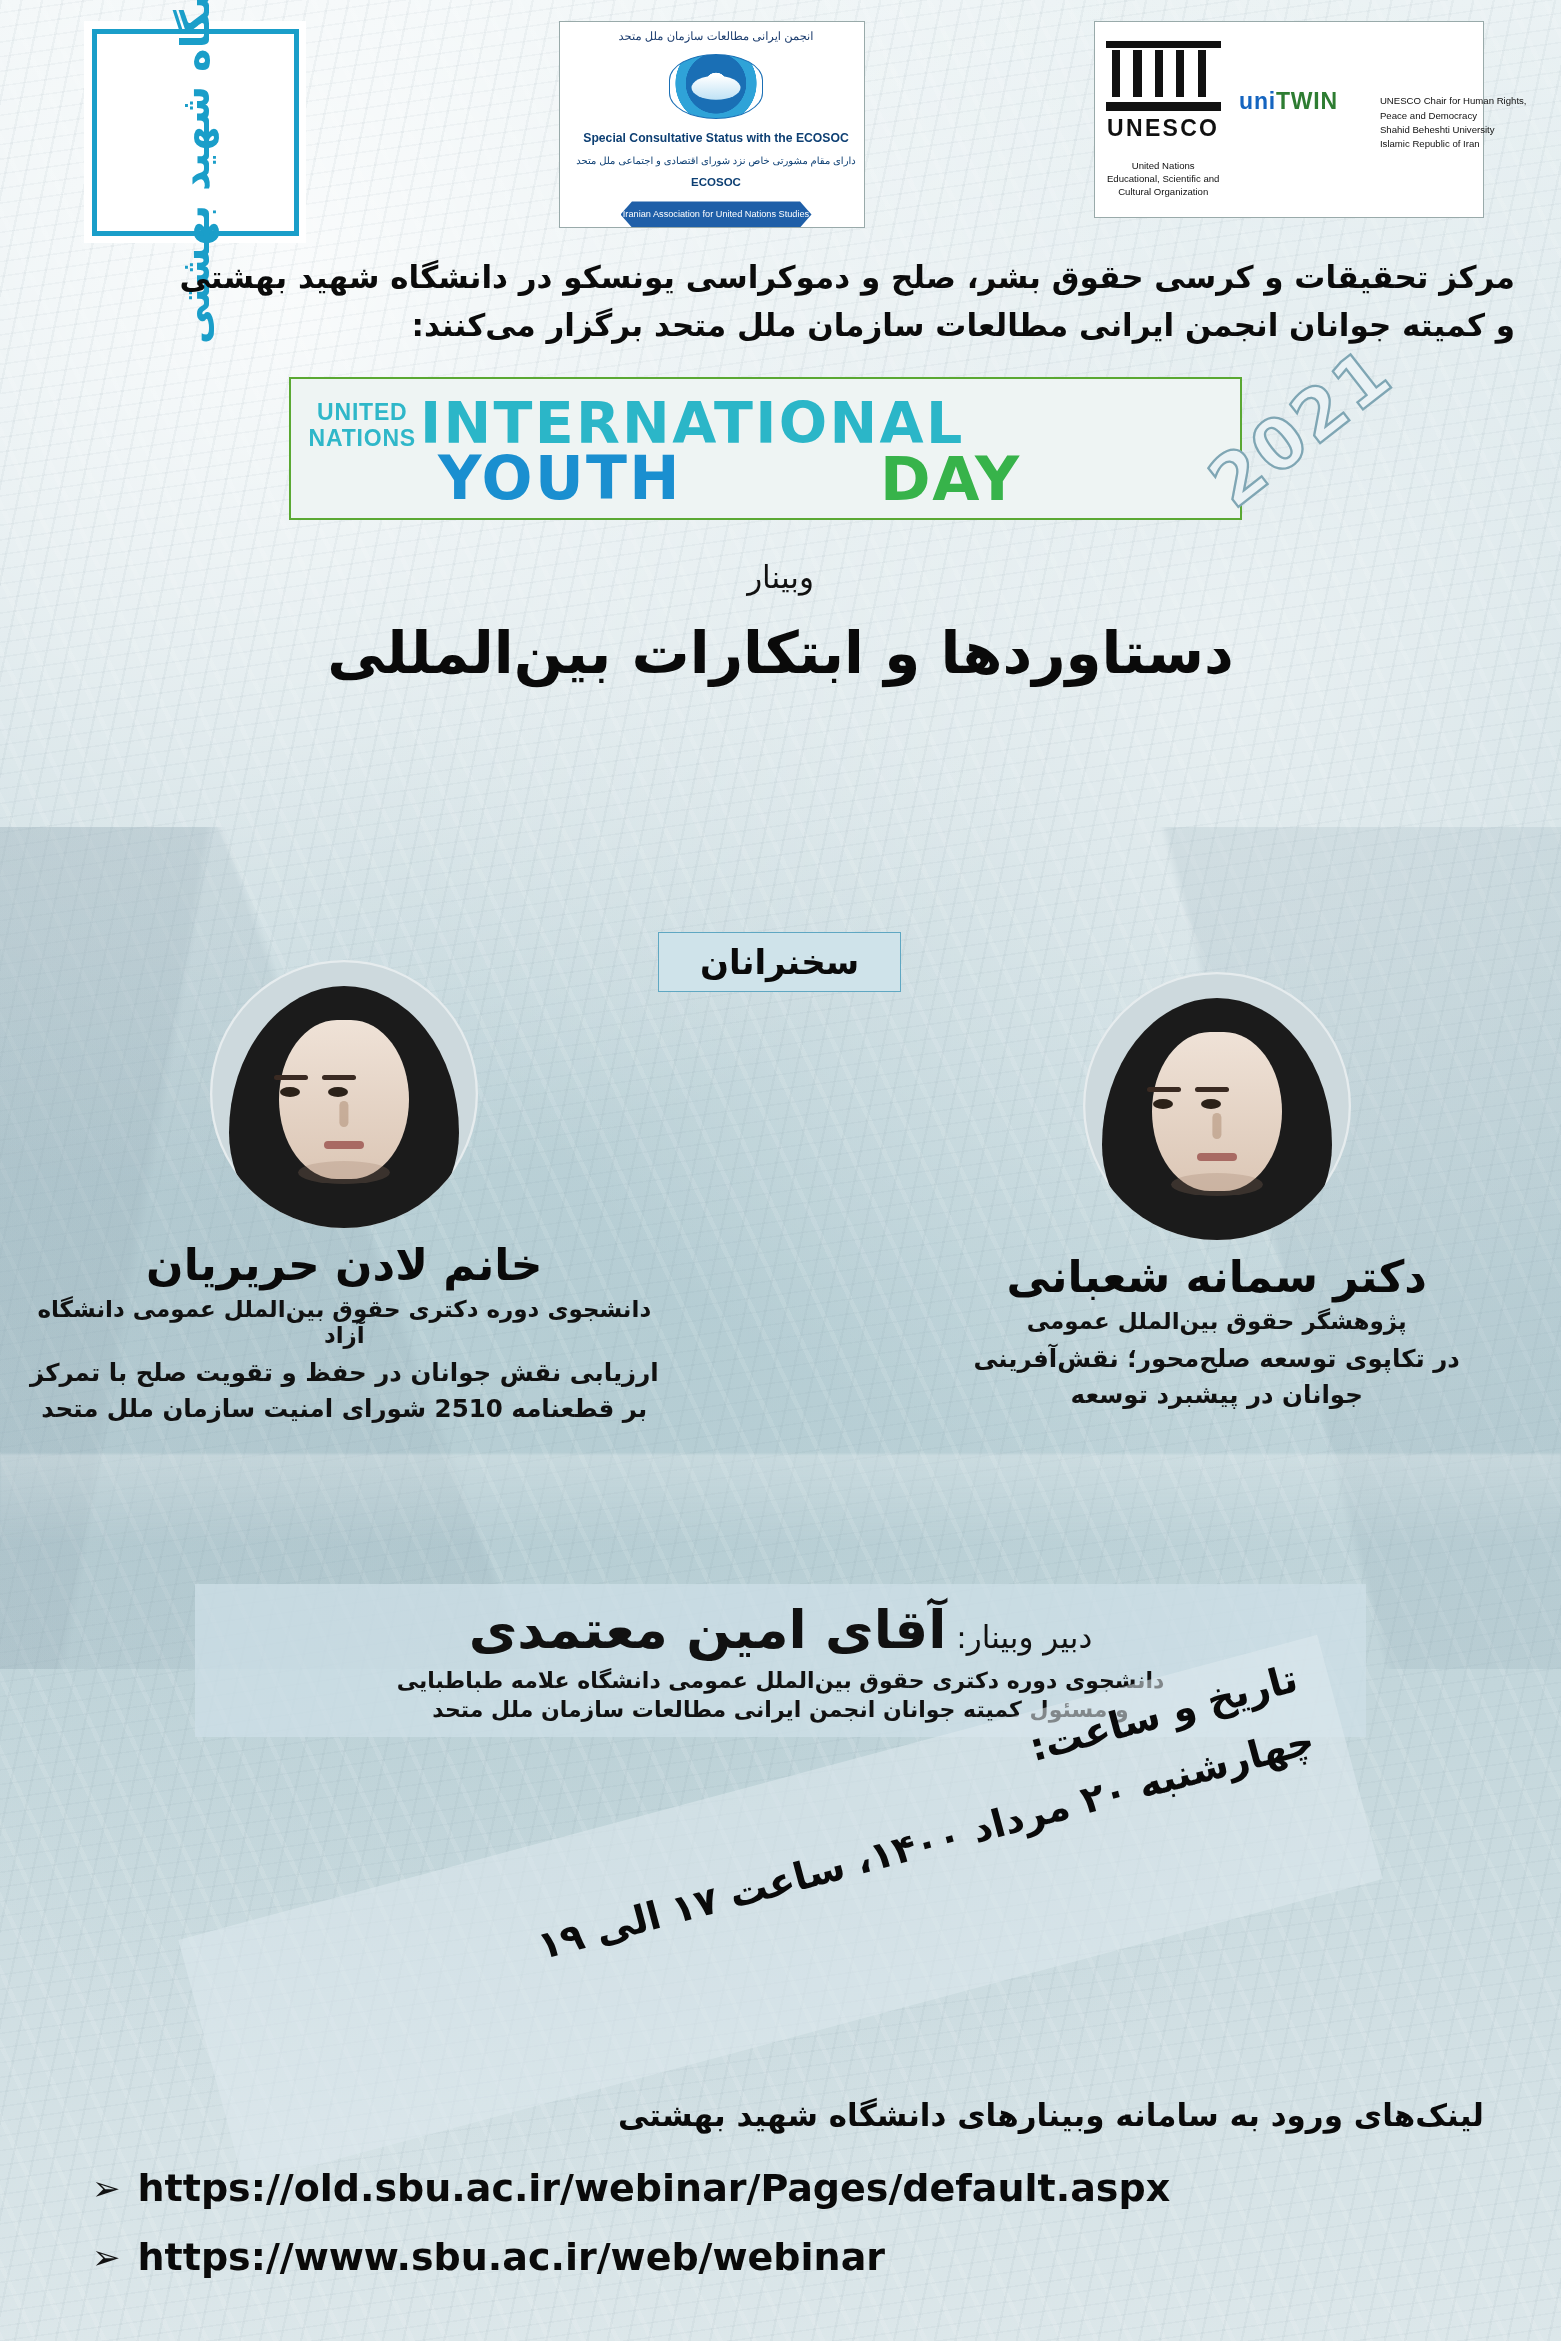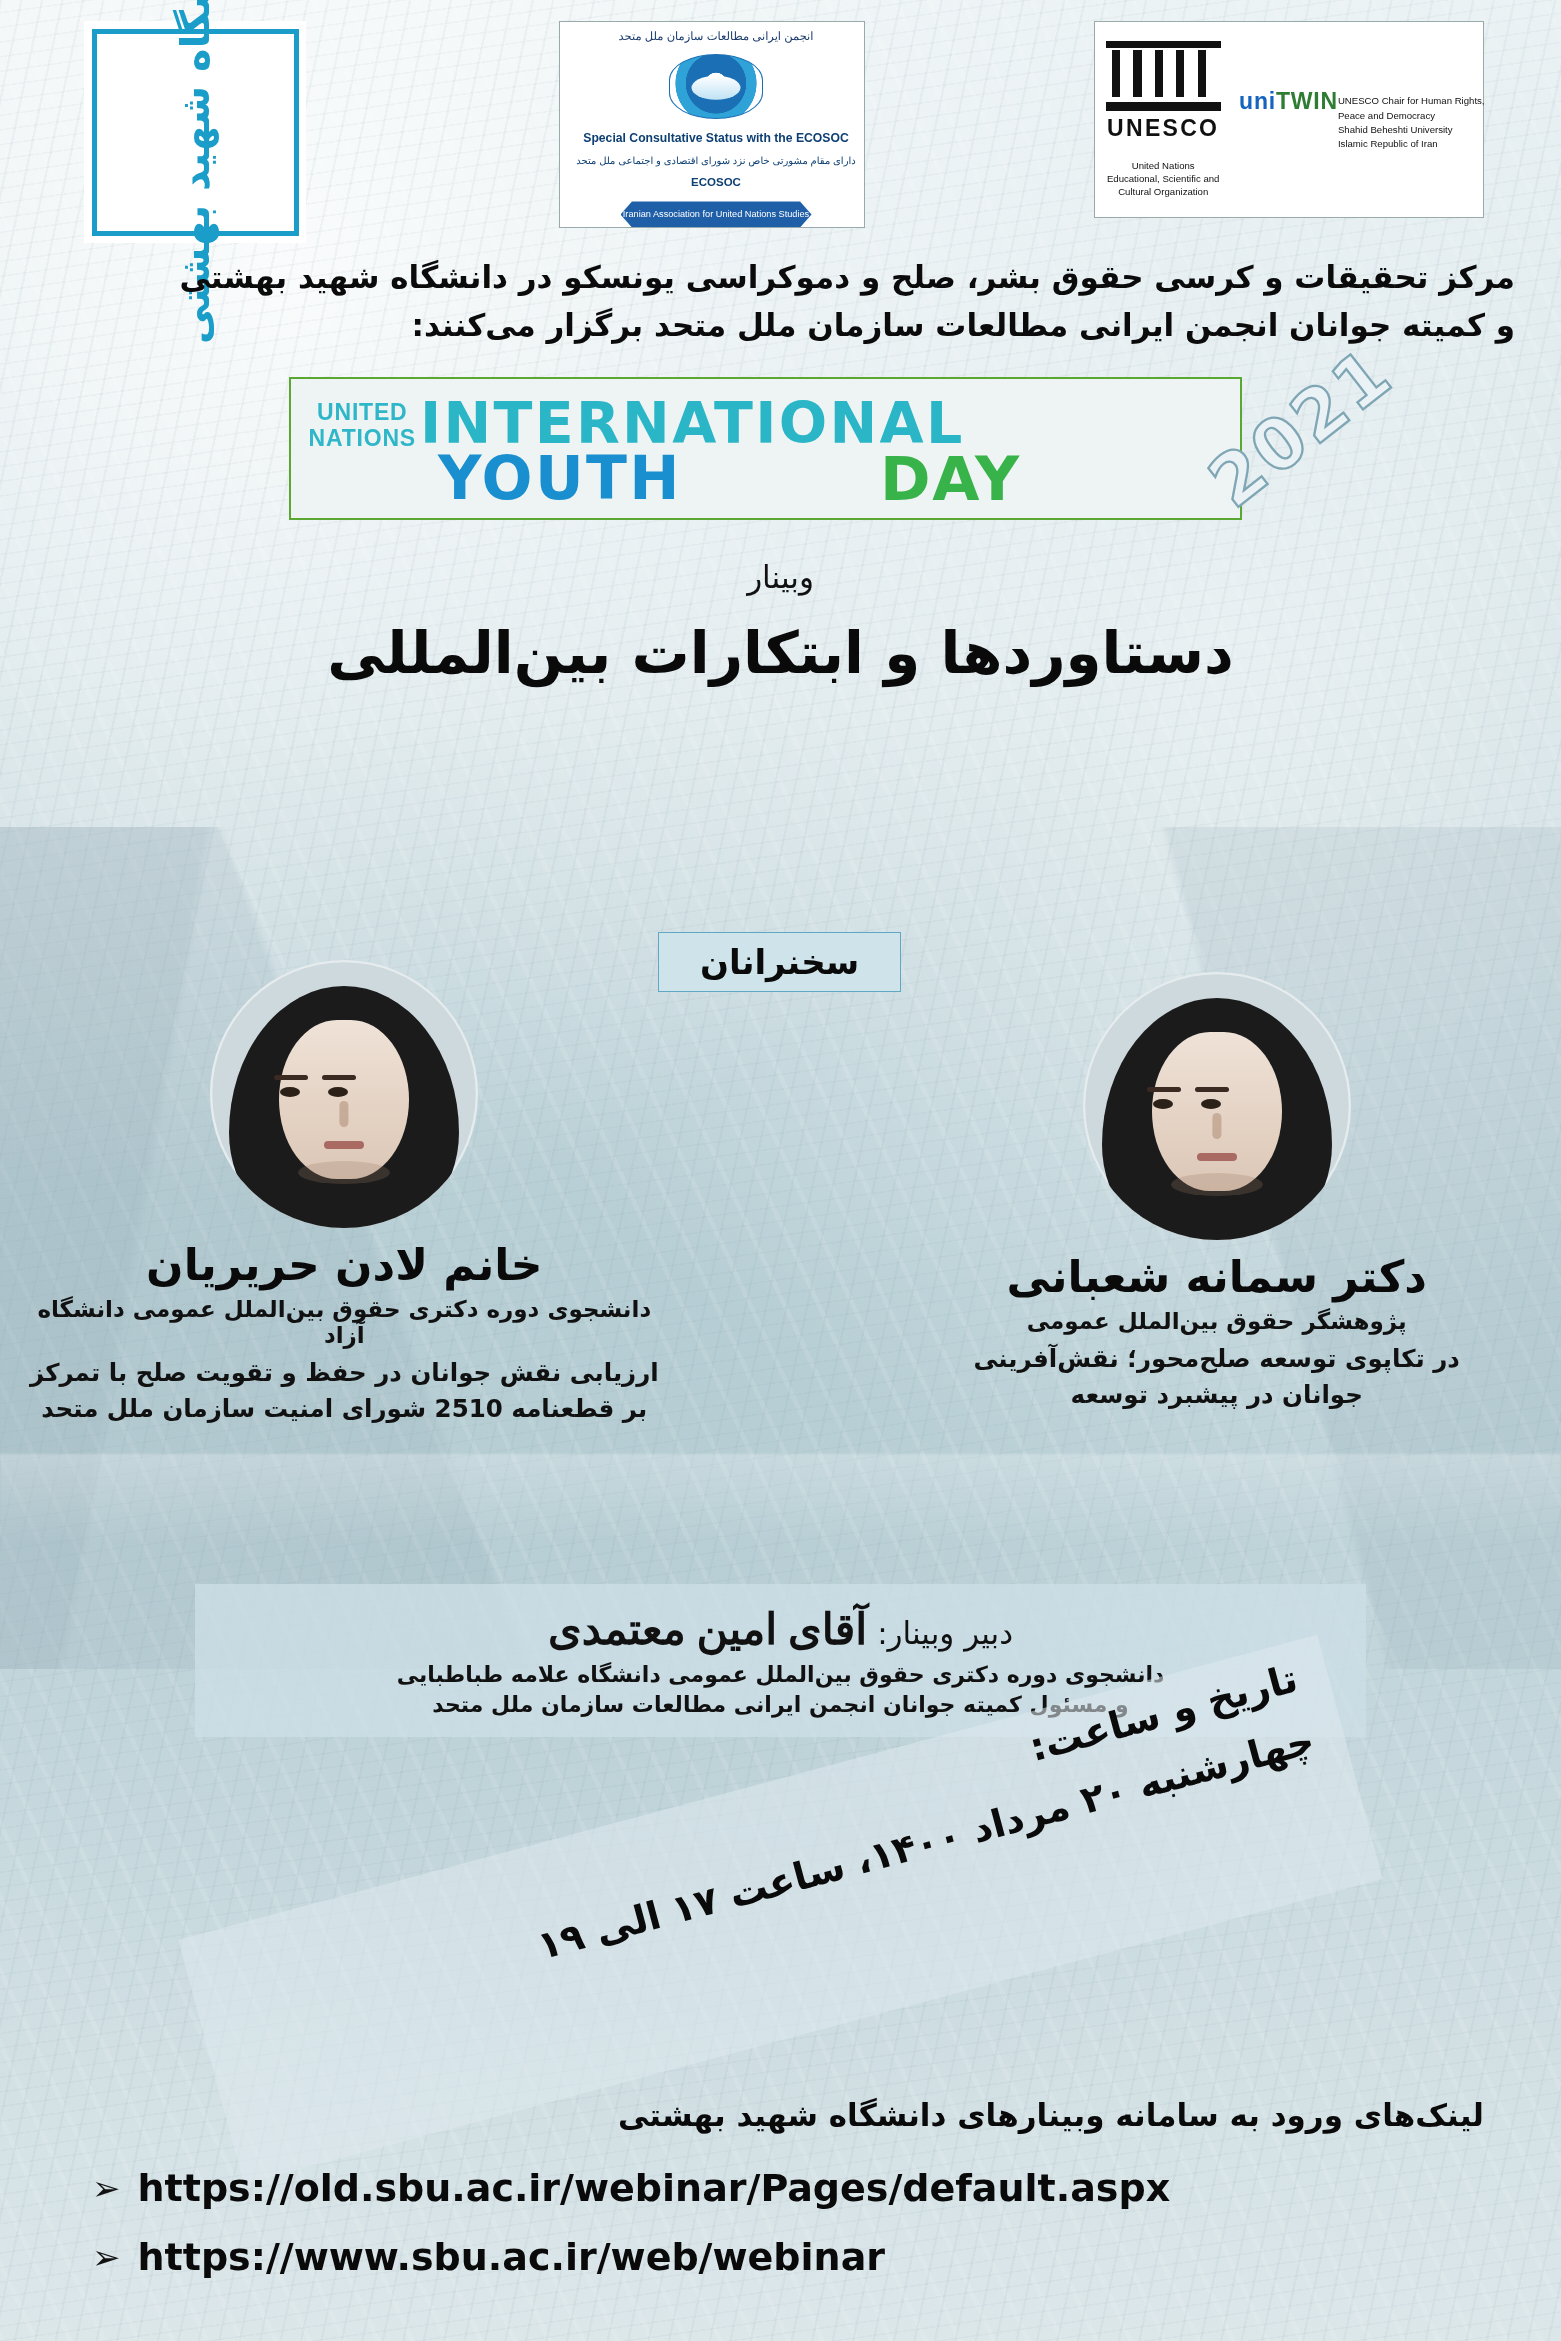--- a/index.html
+++ b/index.html
@@ -96,21 +96,21 @@
   #unesco-logo .temple .roof{position:absolute;left:0;top:0;width:115px;height:7.7px;background:#111;}
   #unesco-logo .temple .col{position:absolute;top:9.2px;width:8.4px;height:47px;background:#111;}
   #unesco-logo .temple .base{position:absolute;left:0;bottom:0;width:115px;height:9.2px;background:#111;}
   #unesco-logo .uword{font-size:23px;font-weight:bold;letter-spacing:2.3px;color:#111;}
   #unesco-logo .captionL{font-size:9.6px;color:#111;text-align:center;line-height:1.35;margin-top:18px;}
   #unesco-logo .divider{width:0.8px;height:153px;background:#222;margin:0 9.2px;}
   #unesco-logo .right{flex:1;display:flex;flex-direction:row;justify-content:center;}
   #unesco-logo .unitwin{font-size:23px;font-weight:bold;color:#2e7d32;letter-spacing:0.8px;}
   #unesco-logo .unitwin .uni{color:#1565c0;}
   #unesco-logo .ulist{font-size:9.6px;color:#111;line-height:1.5;margin-top:6.1px;}
-  #unesco-logo .ulist div{white-space:nowrap;}
+  #unesco-logo .ulist div{white-space:nowrap;margin-left:42px;}
 
   
   .organizer{
     position:absolute;right:46px;left:46px;top:253px;
     text-align:right;direction:rtl;
     font-family:"DejaVu Sans", sans-serif;
     font-weight:bold;font-size:31px;line-height:1.55;color:#0b0b0b;
   }
 
   
@@ -212,21 +212,21 @@
   #speaker-left{left:15.3px;top:960px;}
 
   
   .secretary{
     position:absolute;left:195px;top:1584px;width:1171px;height:153px;
     background:rgba(205,223,231,.75);
     display:flex;flex-direction:column;align-items:center;justify-content:center;
     direction:rtl;text-align:center;
   }
   .secretary .row1{font-family:"DejaVu Sans", sans-serif;font-size:31px;color:#111;}
-  .secretary .row1 b{font-size:43px;font-weight:bold;font-family:Liberation Serif, serif;}
+  .secretary .row1 b{font-size:53px;font-weight:bold;}
   .secretary .row2{font-family:"DejaVu Sans", sans-serif;font-weight:bold;font-size:22px;color:#111;margin-top:7.7px;}
   .secretary .row3{font-family:"DejaVu Sans", sans-serif;font-weight:bold;font-size:22px;color:#111;margin-top:4.6px;}
 
   
   .datetime{
     position:absolute;left:191px;top:1783px;width:1179px;height:253px;
     transform:rotate(-15deg);
     background:rgba(222,234,238,.55);
     direction:rtl;text-align:right;
     padding:13.8px 31px;box-sizing:border-box;

